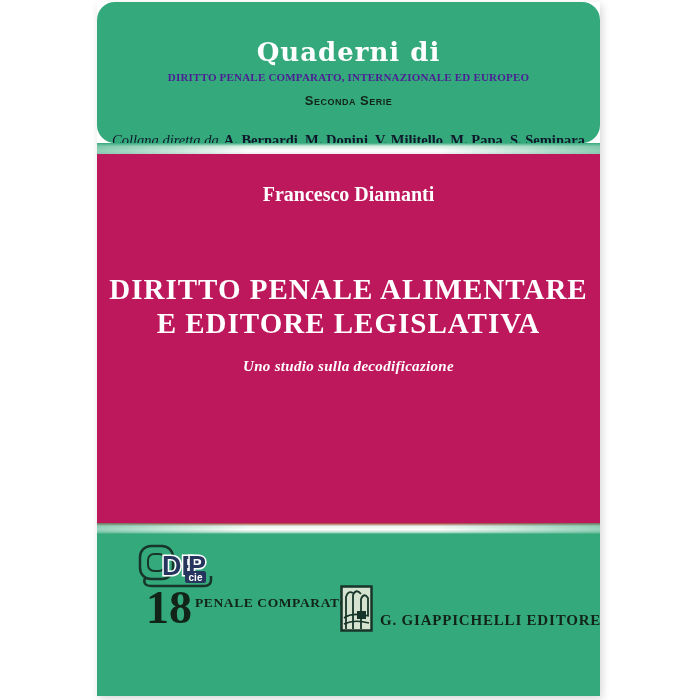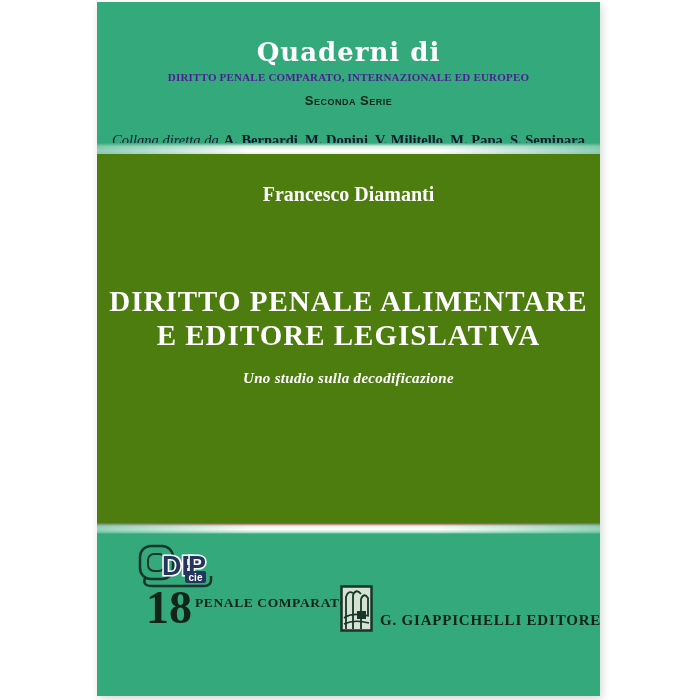--- a/index.html
+++ b/index.html
@@ -8,21 +8,21 @@
     font-family:"Liberation Serif", serif;
   }
   .book-cover{
     position:absolute;left:97px;top:2px;width:503px;height:694px;
     box-shadow:2px 3px 8px rgba(0,0,0,0.16);
     display:flex;flex-direction:column;
   }
   
   .cover-header{
     height:141px;background:#34a97c;text-align:center;
-    padding-top:36px;box-sizing:border-box;color:#12231a;
+    padding-top:36px;box-sizing:border-box;color:#12231a;border-radius:18px;
   }
   .series-title{
     font-family:"DejaVu Serif", serif;font-weight:bold;
     font-size:26px;line-height:28px;color:#ffffff;letter-spacing:1px;
   }
   .series-subtitle{
     font-family:Liberation Serif, serif;font-weight:bold;
     font-size:11px;line-height:16px;margin-top:3px;color:#4c1d95;letter-spacing:0.2px;
   }
   .series-edition{
@@ -44,28 +44,28 @@
       linear-gradient(180deg, #34a97c 0%, #d9efe4 30%, #ffffff 72%, #ececec 100%);
   }
   .divider-bottom{
     height:12px;
     background:
       linear-gradient(90deg, rgba(52,169,124,.5) 0%, rgba(255,255,255,0) 30%, rgba(255,255,255,0) 68%, rgba(52,169,124,.5) 100%),
       linear-gradient(180deg, #a33632 0%, #e7f3ec 28%, #ffffff 58%, #bfe3d2 84%, #34a97c 100%);
   }
   
   .cover-body{
-    height:395px;background:#4d7c0f;text-align:center;color:#ffffff;
+    height:395px;background:#be185d;text-align:center;color:#ffffff;
     box-sizing:border-box;position:relative;
   }
   .author-name{
     position:absolute;left:0;right:0;top:28px;
     font-family:"Liberation Serif", serif;font-weight:bold;font-size:20px;line-height:24px;
   }
-  .title-block{position:absolute;left:0;right:0;top:130px;}
+  .title-block{position:absolute;left:0;right:0;top:118px;}
   .book-title{
     font-family:"Liberation Serif", serif;font-weight:bold;
     font-size:29px;line-height:34px;letter-spacing:1px;
   }
   .book-subtitle{
     font-family:"Liberation Serif", serif;font-weight:bold;
     font-size:15px;line-height:24px;margin-top:14px;letter-spacing:0.3px;font-style:italic;
   }
   
   .cover-footer{

